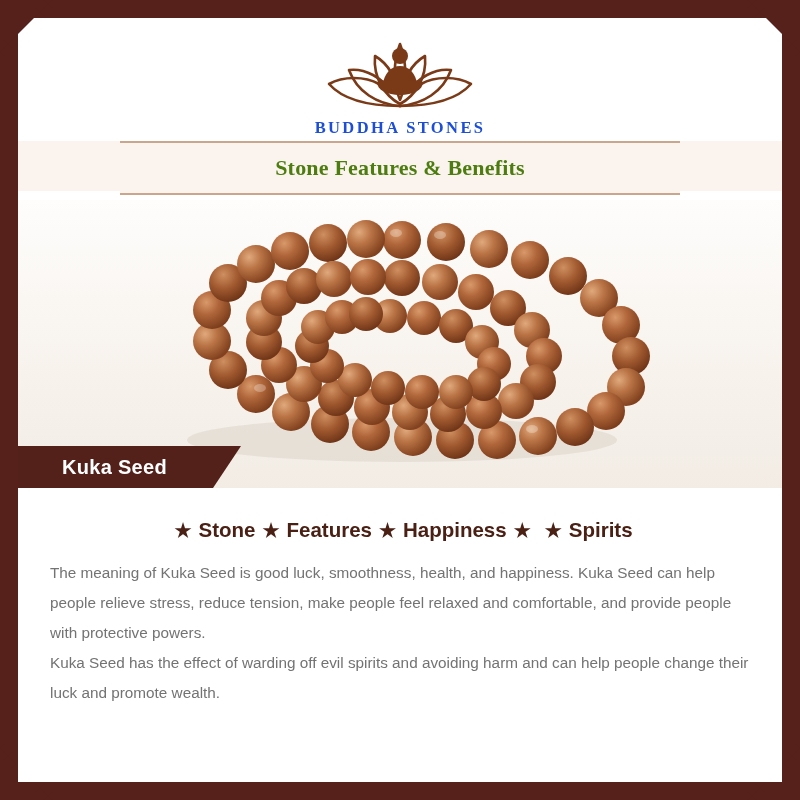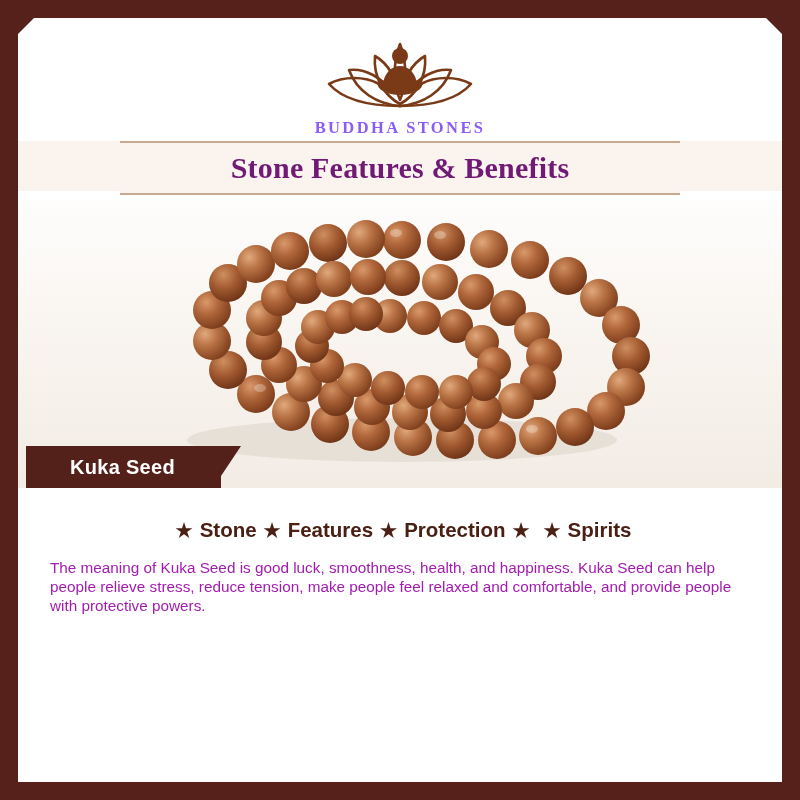--- a/index.html
+++ b/index.html
@@ -66,43 +66,43 @@
   }
   .logo-mark {
     display: block;
     margin: 0 auto;
   }
   .logo-text {
     margin-top: 4px;
     font-family: "Liberation Serif", serif;
     font-size: 16.5px;
     letter-spacing: 2.4px;
-    color: #8b5cf6;
+    color: #1d4ed8;
     font-weight: 700;
   }
 
   
   .title-band {
     position: absolute;
     left: 120px;
     right: 120px;
     top: 141px;
     height: 50px;
     background: #fbf4ee;
     border-top: 2px solid #c8a78c;
     border-bottom: 2px solid #c8a78c;
     display: flex;
     align-items: center;
     justify-content: center;
   }
   .title-band .title-text {
     font-family: "Liberation Serif", serif;
     font-weight: 700;
-    font-size: 30px;
-    color: #701a75;
+    font-size: 22px;
+    color: #4d7c0f;
     letter-spacing: 0.2px;
   }
   .band-side {
     position: absolute;
     top: 141px;
     height: 50px;
     width: 122px;
     background: #fbf4ee;
   }
   .band-side.left  { left: 18px; }
@@ -121,21 +121,21 @@
   .beads-wrap {
     position: absolute;
     left: 50%;
     top: 50%;
     transform: translate(-50%, -50%);
   }
 
   
   .label-tab {
     position: absolute;
-    left: 26px;
+    left: 18px;
     top: 446px;
     height: 42px;
     padding: 0 46px 0 44px;
     background: #54201a;
     display: flex;
     align-items: center;
   }
   .label-tab .tab-text {
     font-family: "Liberation Sans", sans-serif;
     font-weight: 700;
@@ -182,22 +182,22 @@
   }
   .benefit .star {
     color: #4a2014;
     font-size: 19px;
     margin: 0 7px 0 7px;
     line-height: 1;
   }
   .paragraph {
     font-family: "Liberation Sans", sans-serif;
     font-size: 15.3px;
-    color: #a21caf;
-    line-height: 19px;
+    color: #737373;
+    line-height: 30px;
     margin: 0 0 0 0;
     padding: 0 6px;
   }
   .paragraph + .paragraph { margin-top: 0px; }
 </style>
 </head>
 <body>
 
 <div class="page">
 
@@ -365,26 +365,27 @@
         <span class="benefit">
           <span class="star">★</span>
           <span>Stone</span>
         </span>
         <span class="benefit">
           <span class="star">★</span>
           <span>Features</span>
         </span>
         <span class="benefit">
           <span class="star">★</span>
-          <span>Protection</span>
+          <span>Happiness</span>
         </span>
         <span class="benefit">
           <span class="star">★</span>
         </span>
         <span class="benefit">
           <span class="star">★</span>
           <span>Spirits</span>
         </span>
       </div>
     <p class="paragraph">The meaning of Kuka Seed is good luck, smoothness, health, and happiness. Kuka Seed can help people relieve stress, reduce tension, make people feel relaxed and comfortable, and provide people with protective powers.</p>
+    <p class="paragraph">Kuka Seed has the effect of warding off evil spirits and avoiding harm and can help people change their luck and promote wealth.</p>
   </div>
 
 </div>
 
 </body></html>

